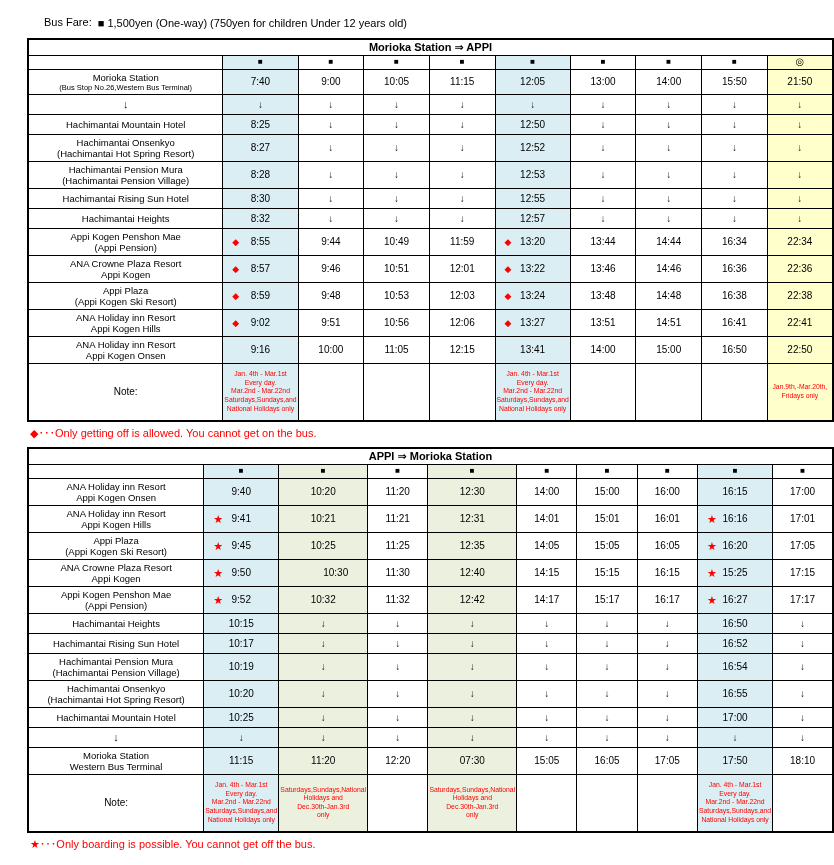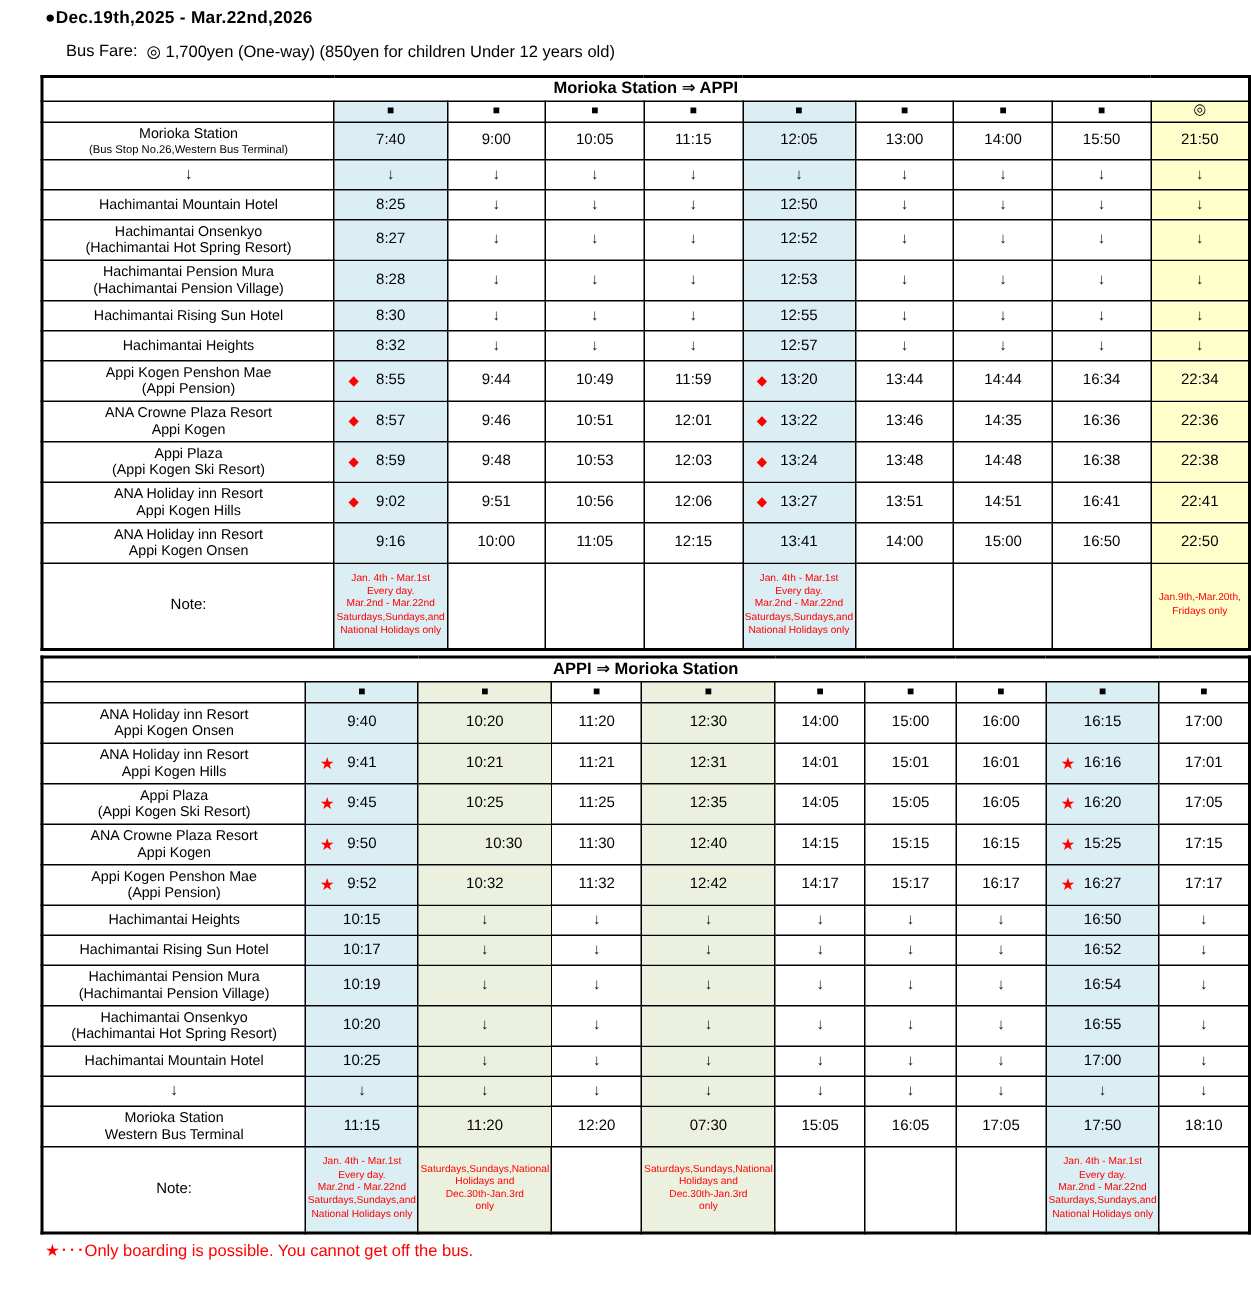--- a/index.html
+++ b/index.html
@@ -48,26 +48,25 @@
 
   .legend { margin: 4px 0 4px 30px; font-size: 11px; line-height: 14px; }
   .legend.red { color: #f00; }
   .gap-before-t2 { height: 3px; }
 </style>
 </head>
 <body>
 
 <div class="page">
 
-  <div class="date-range">●Dec.19th,2025 - Mar.22nd,2026</div>
 
   <div class="fare-block">
     <span class="fare-label">Bus Fare:</span>
     <div class="fare-lines">
-      <div>◎ 1,700yen (One-way) (850yen for children Under 12 years old)</div>
+      <div>■ 1,500yen (One-way) (750yen for children Under 12 years old)</div>
     </div>
   </div>
 
   <table class="tt" id="table1">
       <colgroup>
         <col style="width: 196px;">
         <col style="width: 66px;">
         <col style="width: 66px;">
         <col style="width: 66px;">
         <col style="width: 66px;">
@@ -213,21 +212,21 @@
           <td class="name-cell">
             <div class="nm">ANA Crowne Plaza Resort</div>
             <div class="sub">Appi Kogen</div>
           </td>
           <td class="time-cell" style="background: rgb(218, 238, 243);"><span class="mark">◆</span><span>8:57</span></td>
           <td class="time-cell">9:46</td>
           <td class="time-cell">10:51</td>
           <td class="time-cell">12:01</td>
           <td class="time-cell" style="background: rgb(218, 238, 243);"><span class="mark">◆</span><span>13:22</span></td>
           <td class="time-cell">13:46</td>
-          <td class="time-cell">14:35</td>
+          <td class="time-cell">14:46</td>
           <td class="time-cell">16:36</td>
           <td class="time-cell" style="background: rgb(255, 255, 204);">22:36</td>
         </tr>
         <tr>
           <td class="name-cell">
             <div class="nm">Appi Plaza</div>
             <div class="sub">(Appi Kogen Ski Resort)</div>
           </td>
           <td class="time-cell" style="background: rgb(218, 238, 243);"><span class="mark">◆</span><span>8:59</span></td>
           <td class="time-cell">9:48</td>
@@ -284,20 +283,21 @@
 Saturdays,Sundays,and National Holidays only</td>
           <td class="note-cell"></td>
           <td class="note-cell"></td>
           <td class="note-cell"></td>
           <td class="note-cell" style="background: rgb(255, 255, 204);">Jan.9th,-Mar.20th,
 Fridays only</td>
         </tr>
       </tbody>
     </table>
 
+  <div class="legend red">◆･･･Only getting off is allowed. You cannot get on the bus.</div>
 
   <div class="gap-before-t2"></div>
 
   <table class="tt" id="table2">
       <colgroup>
         <col style="width: 196px;">
         <col style="width: 66px;">
         <col style="width: 66px;">
         <col style="width: 66px;">
         <col style="width: 66px;">

